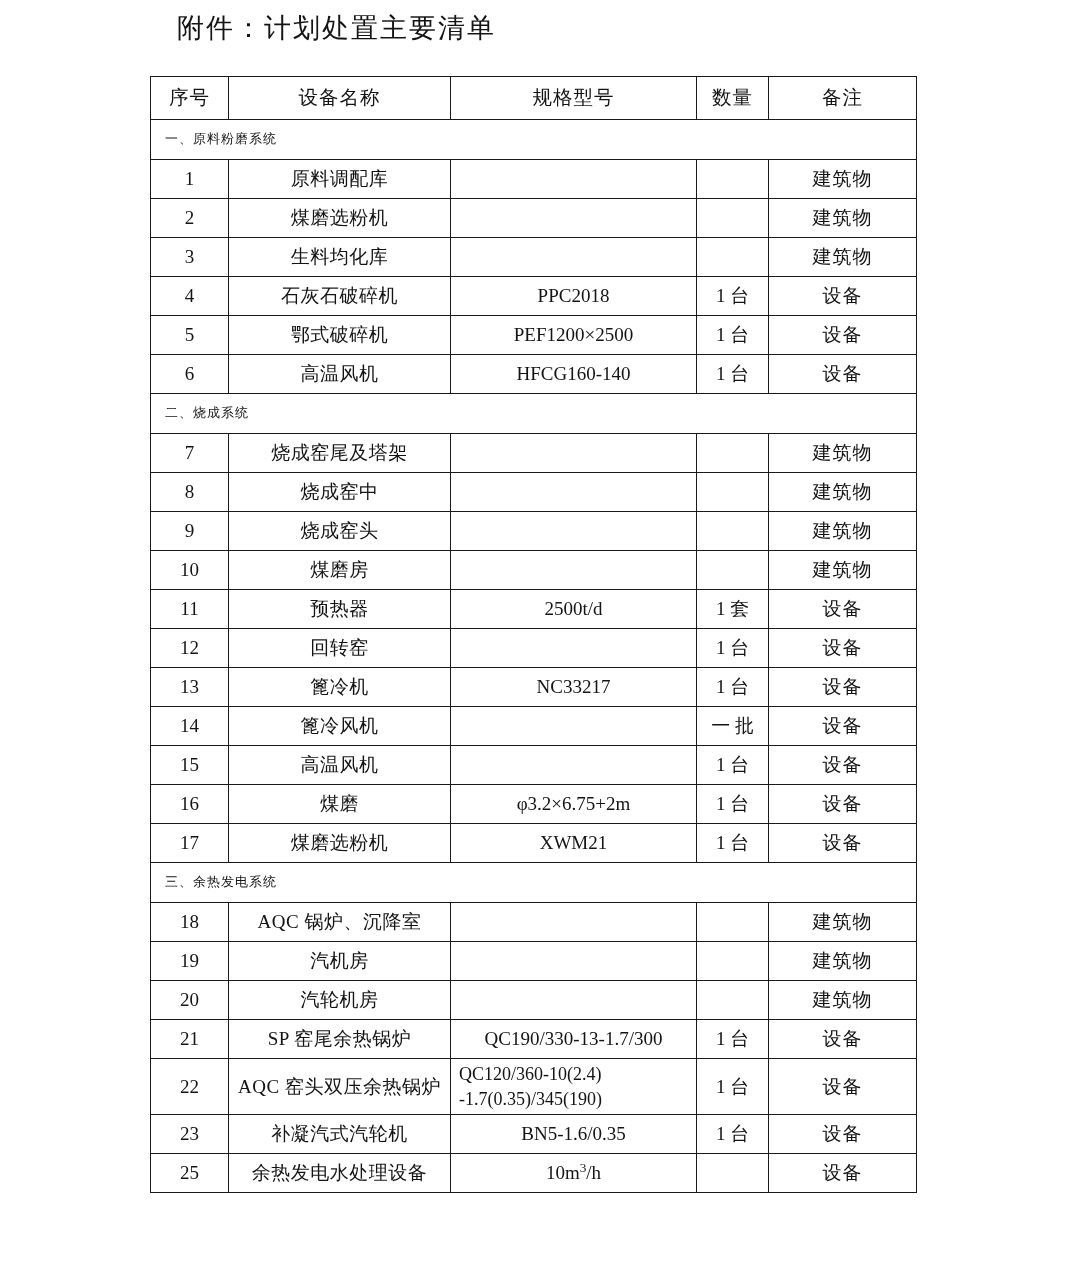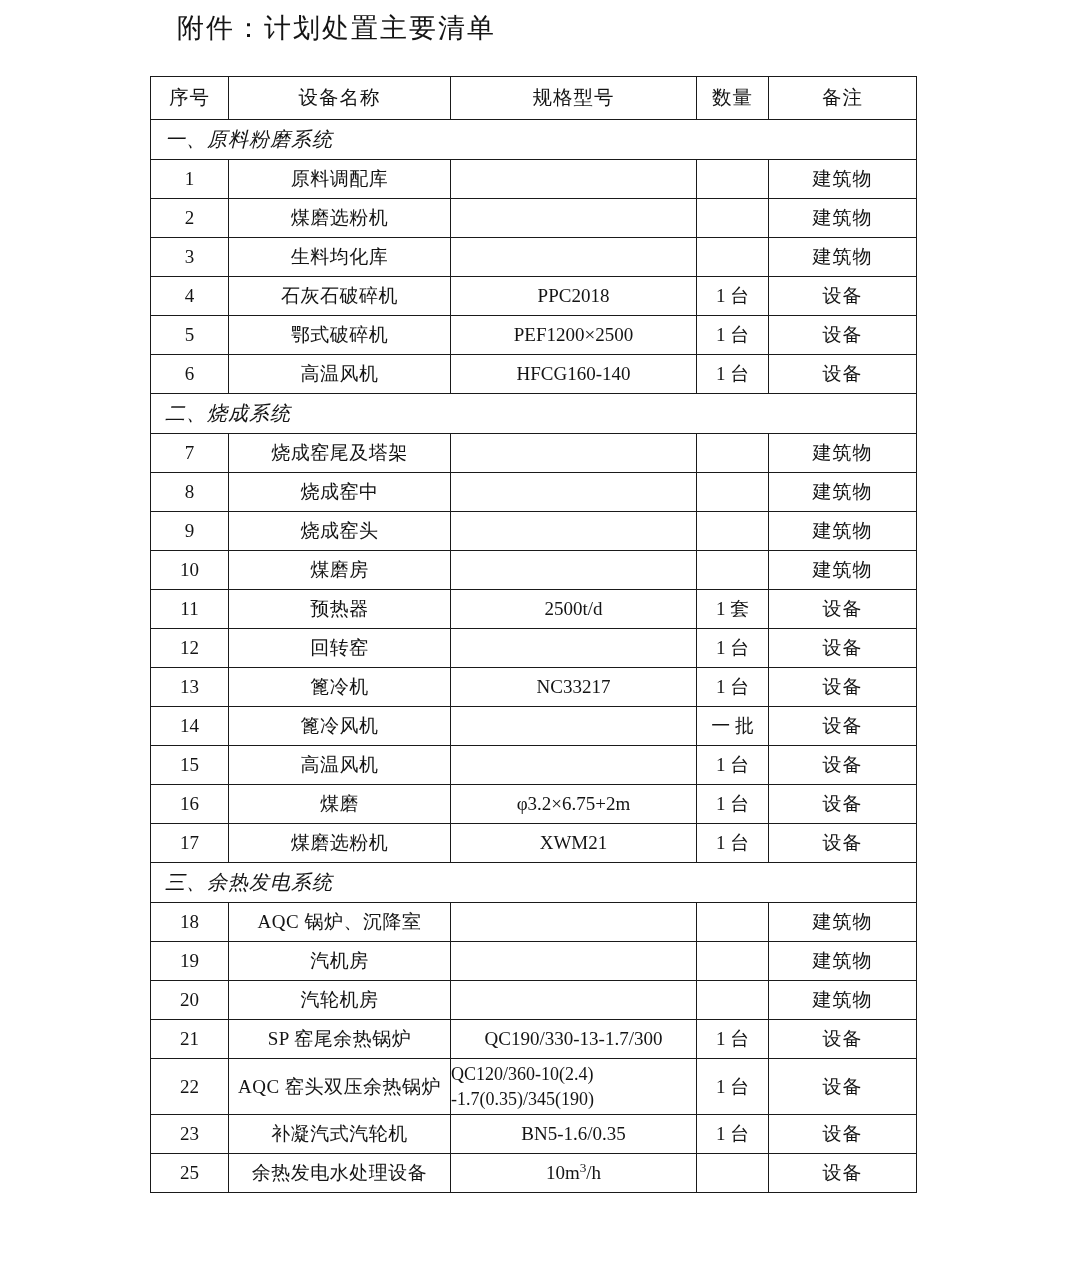--- a/index.html
+++ b/index.html
@@ -65,30 +65,30 @@
   }
   td.name {
     text-align: left;
     padding-left: 12px;
     letter-spacing: 0.5px;
   }
   tr.section td {
     text-align: left;
     padding-left: 14px;
     letter-spacing: 1px;
-    font-size: 20px;
+    font-size: 13px;
     height: 40px;
-    font-style: italic;
   }
   td.spec {
     font-size: 18.5px;
     letter-spacing: 0;
   }
   td.spec.two-line {
     text-align: left;
+    padding-left: 8px;
     line-height: 1.35;
     font-size: 18px;
   }
   td.qty { font-size: 19px; }
   td.note { font-size: 19px; letter-spacing: 1px; }
   tr.tall td { height: 56px; }
   .sup { font-size: 0.7em; vertical-align: super; }
 </style>
 </head>
 <body>

